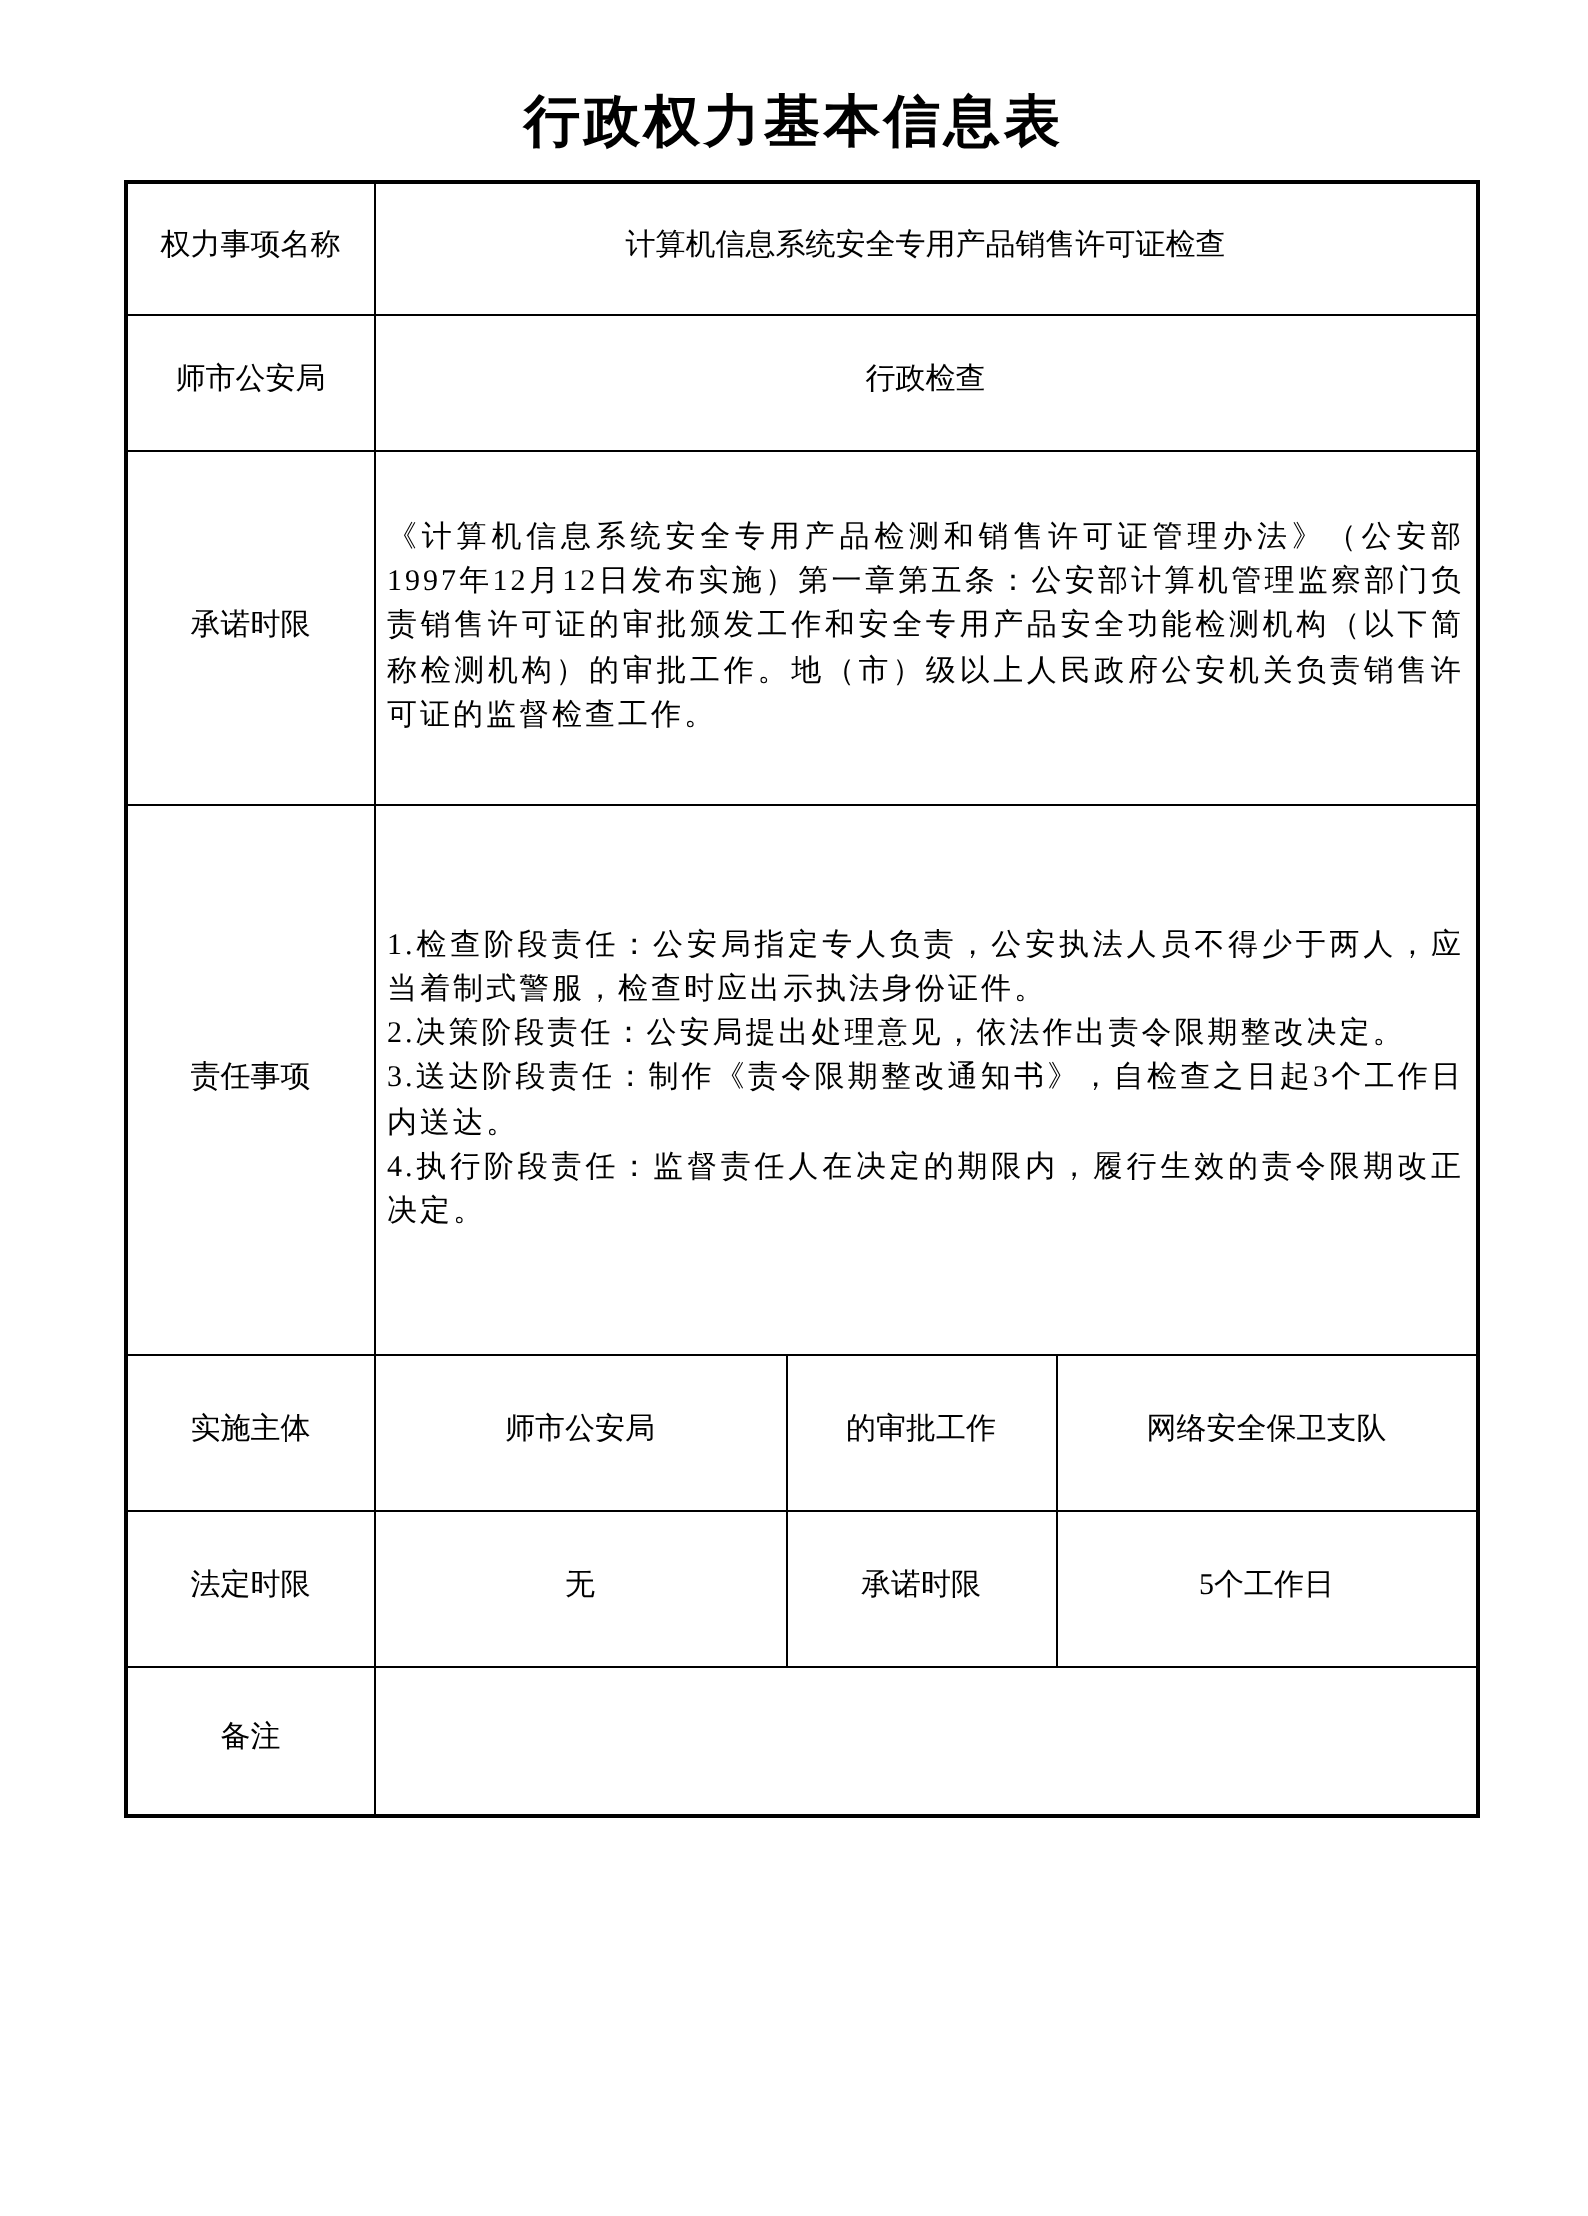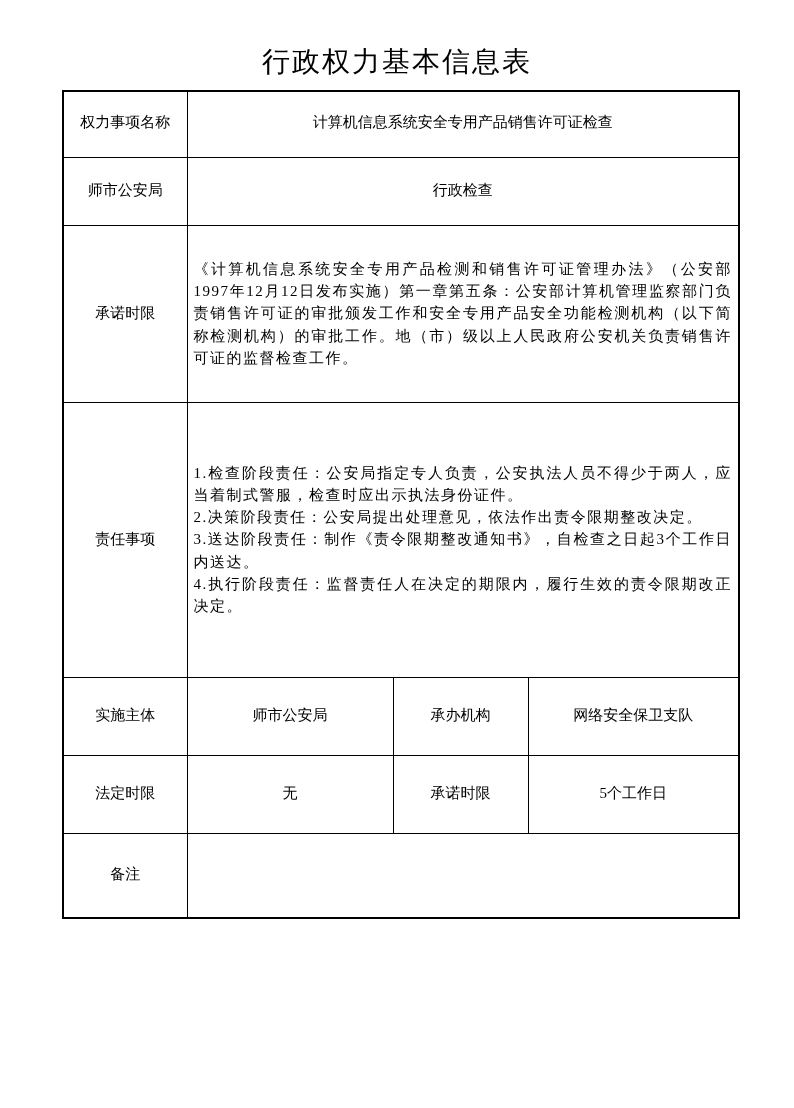--- a/index.html
+++ b/index.html
@@ -15,21 +15,21 @@
     background: #ffffff;
     box-sizing: border-box;
     padding-top: 46px;
     overflow: hidden;
   }
   .doc-title {
     margin: 0 0 12px 0;
     text-align: center;
     font-size: 28px;
     line-height: 32px;
-    font-weight: normal;
+    font-weight: bold;
     letter-spacing: 2px;
   }
   table.info-table {
     border-collapse: collapse;
     table-layout: fixed;
     width: 676px;
     margin-left: 62px;
     border: 2px solid #000;
   }
   table.info-table td {
@@ -46,29 +46,29 @@
   }
   .cell-para {
     text-align: justify;
     text-justify: inter-ideograph;
     font-size: 14px;
     letter-spacing: 1.5px;
     line-height: 1.48;
     padding: 6px 10px;
     white-space: pre-line;
   }
-  tr.row-1 { height: 66px; font-family: Liberation Mono, monospace; }
+  tr.row-1 { height: 66px; }
   tr.row-2 { height: 68px; }
   tr.row-3 { height: 177px; }
   tr.row-4 { height: 275px; }
   tr.row-5 { height: 78px; margin-top: 21px; }
   tr.row-6 { height: 75px; }
   tr.row-7 { height: 75px; }
   tr.row-8 { height: 78px; margin-left: 32px; }
-  tr.row-9 { height: 85px; }
+  tr.row-9 { height: 75px; }
 </style>
 </head>
 <body>
 
 <div class="page">
 
   <h1 class="doc-title">行政权力基本信息表</h1>
 
   <table class="info-table">
     <colgroup>
@@ -98,21 +98,21 @@
       <td class="cell-center">责任事项</td>
       <td class="cell-para" colspan="3">1.检查阶段责任：公安局指定专人负责，公安执法人员不得少于两人，应当着制式警服，检查时应出示执法身份证件。
 2.决策阶段责任：公安局提出处理意见，依法作出责令限期整改决定。
 3.送达阶段责任：制作《责令限期整改通知书》，自检查之日起3个工作日内送达。
 4.执行阶段责任：监督责任人在决定的期限内，履行生效的责令限期改正决定。</td>
     </tr>
 
     <tr class="row-5">
       <td class="cell-center">实施主体</td>
       <td class="cell-center">师市公安局</td>
-      <td class="cell-center">承办机构</td>
+      <td class="cell-center">的审批工作</td>
       <td class="cell-center">网络安全保卫支队</td>
     </tr>
 
 
 
     <tr class="row-8">
       <td class="cell-center">法定时限</td>
       <td class="cell-center">无</td>
       <td class="cell-center">承诺时限</td>
       <td class="cell-center">5个工作日</td>

